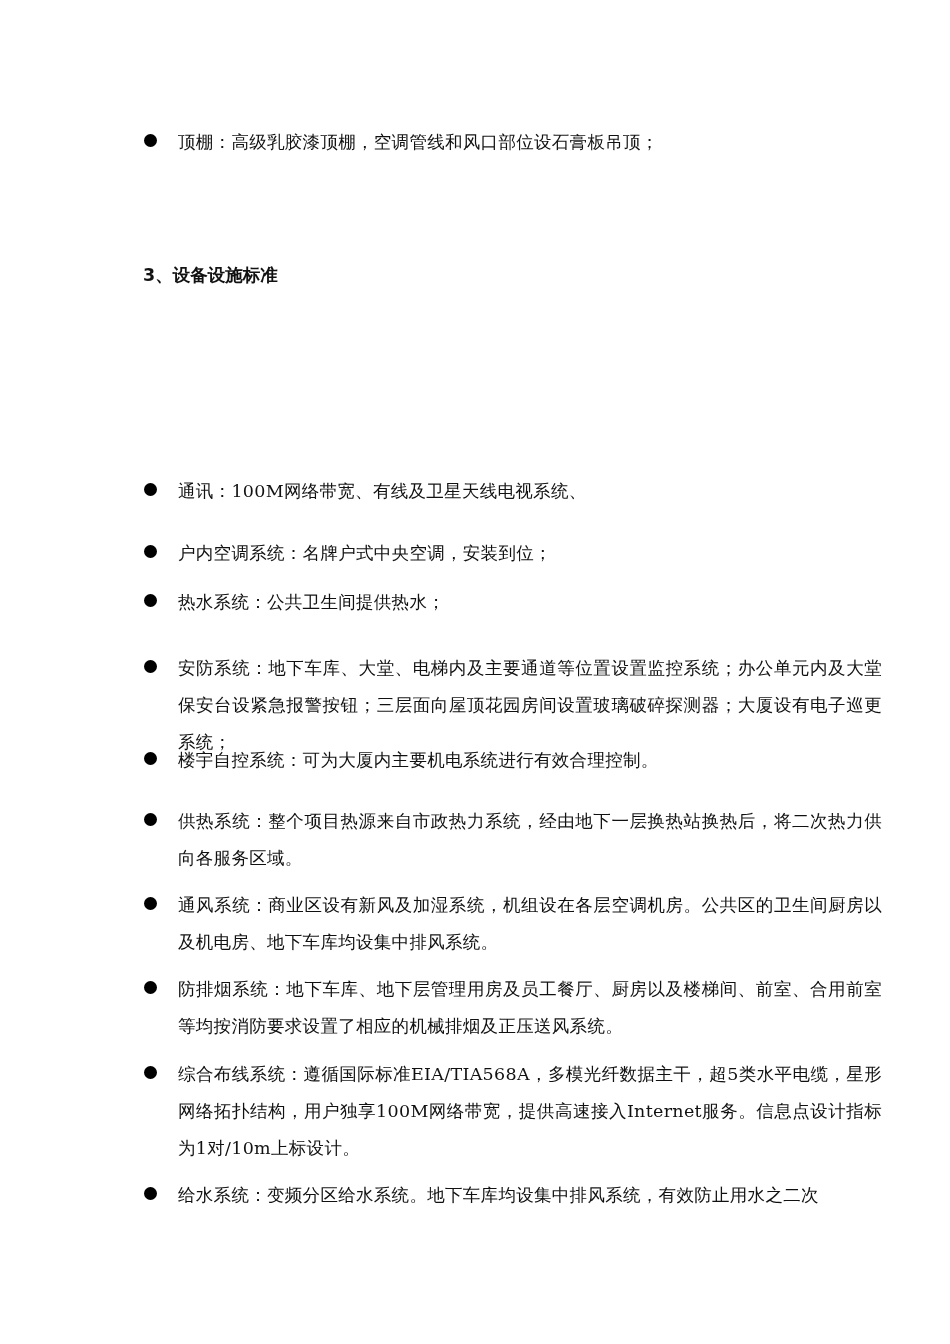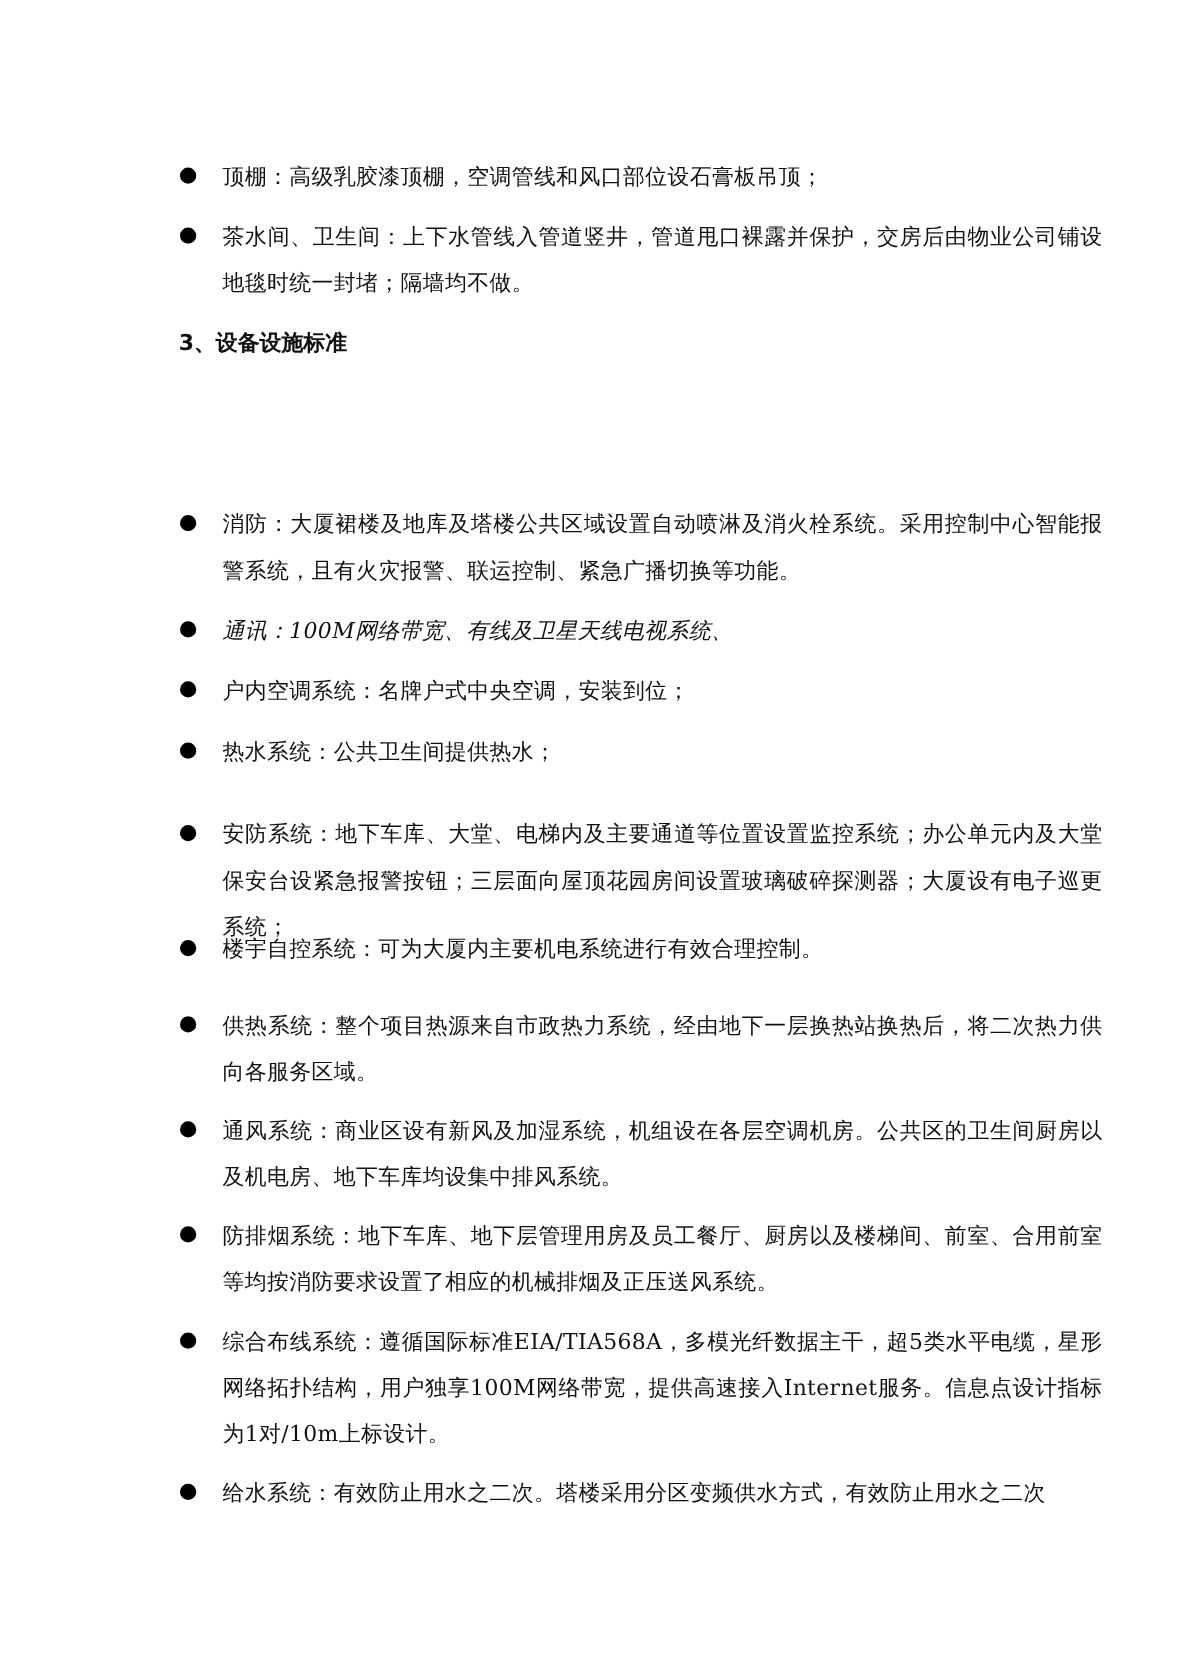--- a/index.html
+++ b/index.html
@@ -15,34 +15,26 @@
 </head>
 <body>
 
 <div class="page">
 
   <div class="item" style="top:124px;">
     <span class="bullet"></span>
     <div class="text">顶棚：高级乳胶漆顶棚，空调管线和风口部位设石膏板吊顶；</div>
   </div>
 
-  <div class="item" style="top:172px;">
-    <span class="bullet"></span>
-    <div class="text">茶水间、卫生间：上下水管线入管道竖井，管道甩口裸露并保护，交房后由物业公司铺设地毯时统一封堵；隔墙均不做。</div>
-  </div>
 
   <div class="heading" style="top:257px;">3、设备设施标准</div>
 
 
-  <div class="item" style="top:402px;">
-    <span class="bullet"></span>
-    <div class="text">消防：大厦裙楼及地库及塔楼公共区域设置自动喷淋及消火栓系统。采用控制中心智能报警系统，且有火灾报警、联运控制、紧急广播切换等功能。</div>
-  </div>
 
-  <div class="item" style="top:487px;font-style:italic;">
+  <div class="item" style="top:473px;">
     <span class="bullet"></span>
     <div class="text">通讯：100M网络带宽、有线及卫星天线电视系统、</div>
   </div>
 
   <div class="item" style="top:584px;">
     <span class="bullet"></span>
     <div class="text">热水系统：公共卫生间提供热水；</div>
   </div>
 
   <div class="item" style="top:535px;">
@@ -75,16 +67,16 @@
     <div class="text">防排烟系统：地下车库、地下层管理用房及员工餐厅、厨房以及楼梯间、前室、合用前室等均按消防要求设置了相应的机械排烟及正压送风系统。</div>
   </div>
 
   <div class="item" style="top:1056px;">
     <span class="bullet"></span>
     <div class="text">综合布线系统：遵循国际标准EIA/TIA568A，多模光纤数据主干，超5类水平电缆，星形网络拓扑结构，用户独享100M网络带宽，提供高速接入Internet服务。信息点设计指标为1对/10m上标设计。</div>
   </div>
 
   <div class="item" style="top:1177px;">
     <span class="bullet"></span>
-    <div class="text">给水系统：有效防止用水之二次。塔楼采用分区变频供水方式，有效防止用水之二次</div>
+    <div class="text">给水系统：变频分区给水系统。地下车库均设集中排风系统，有效防止用水之二次</div>
   </div>
 
 </div>
 
 </body></html>

